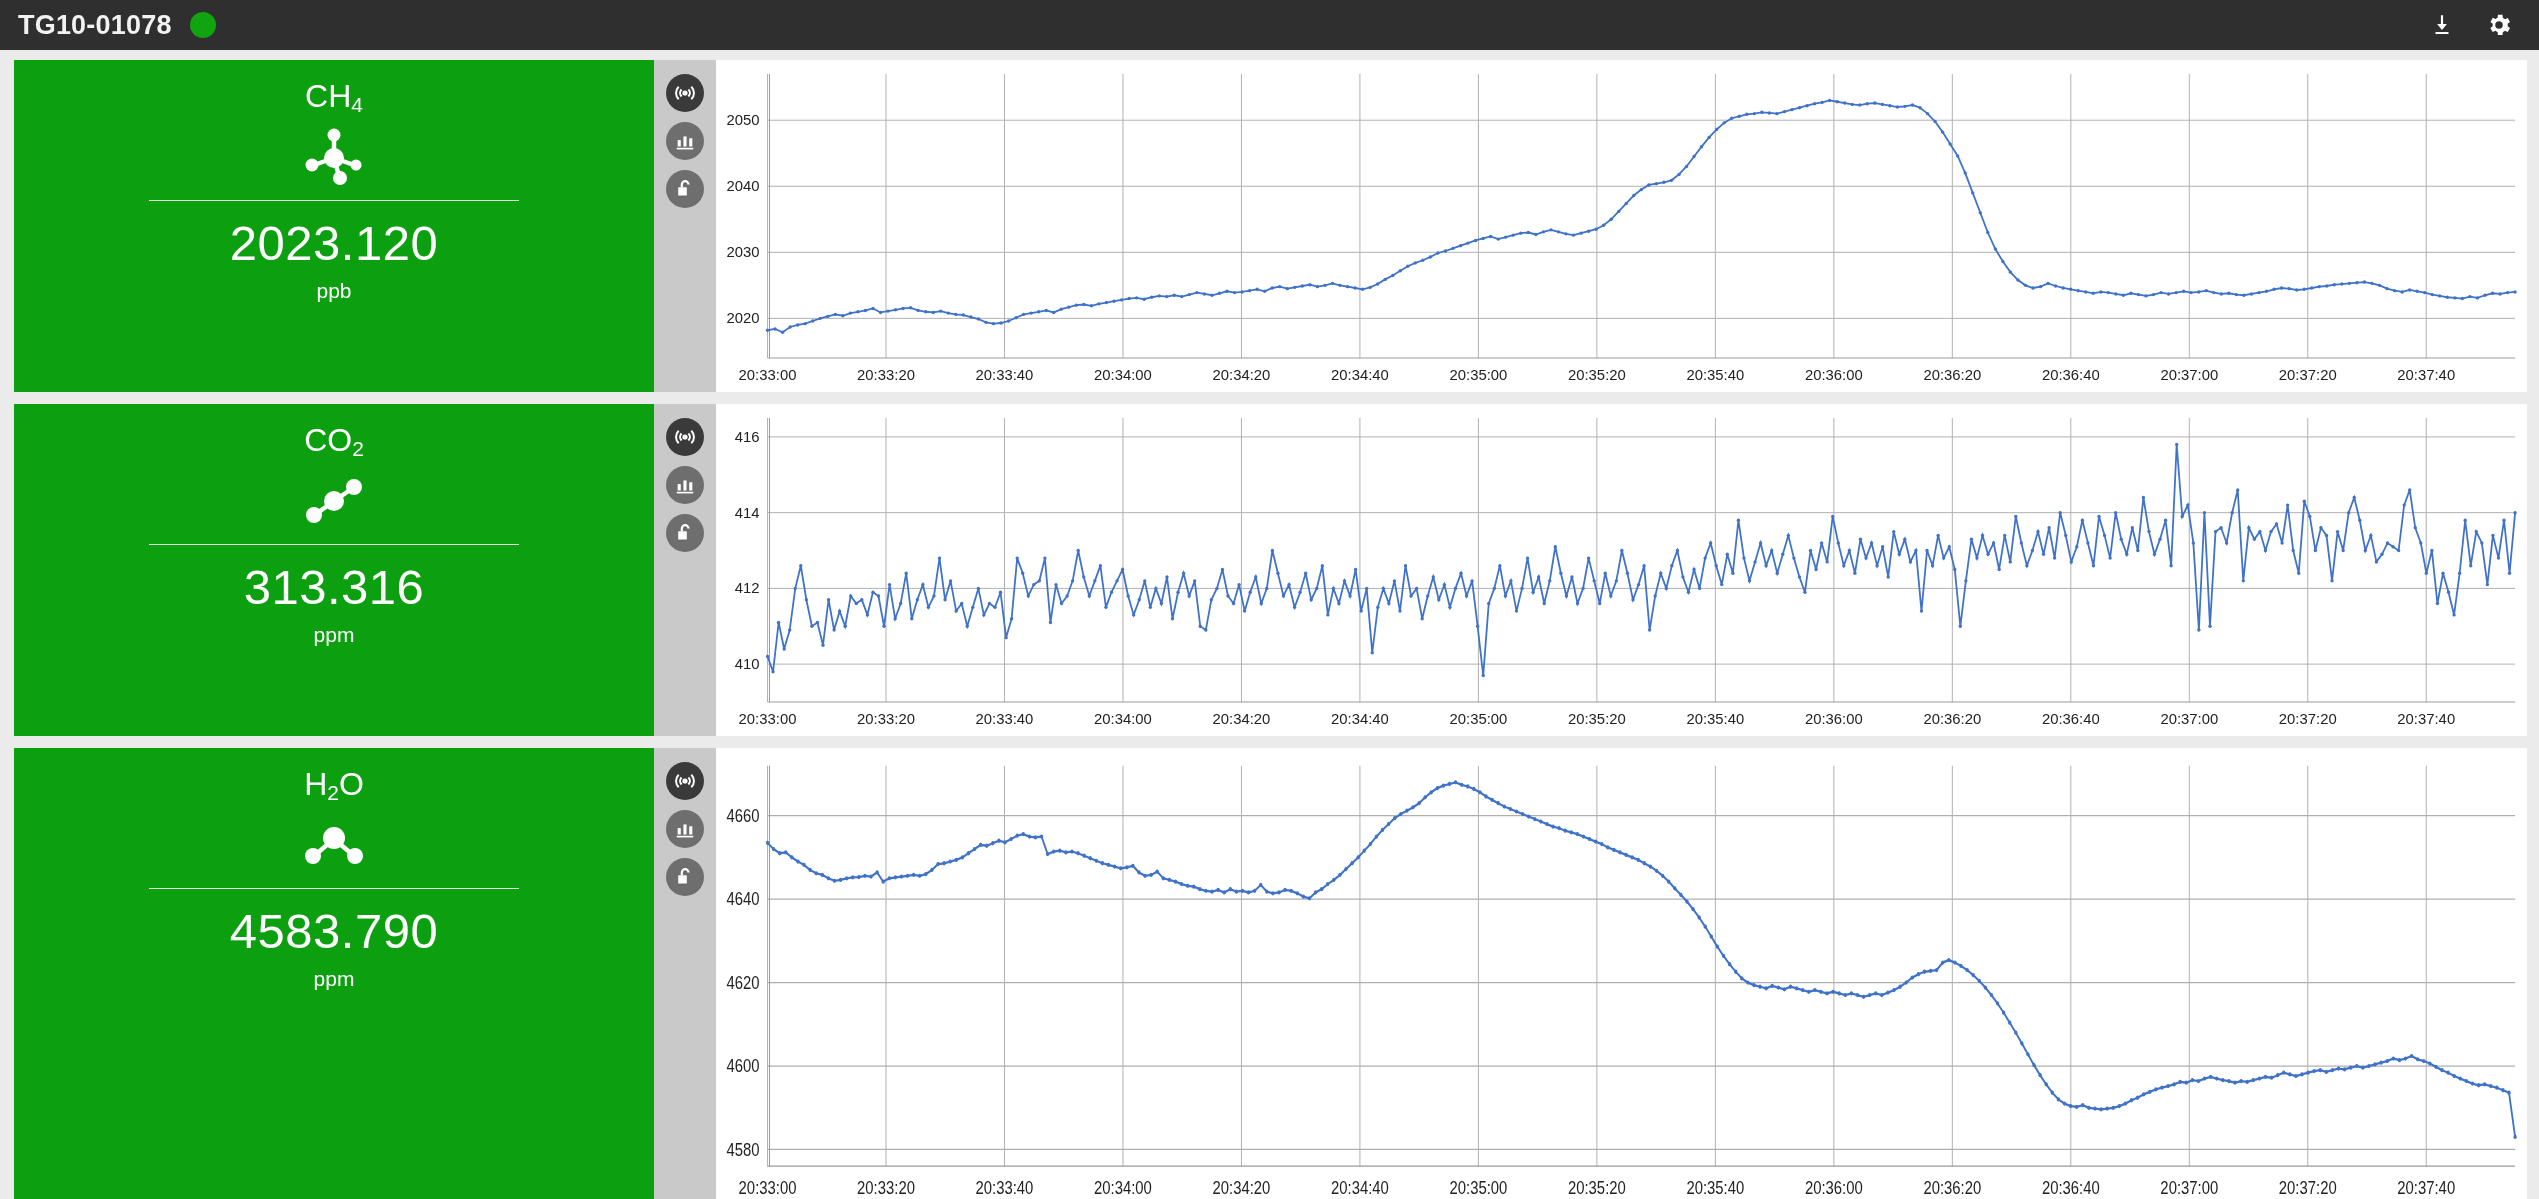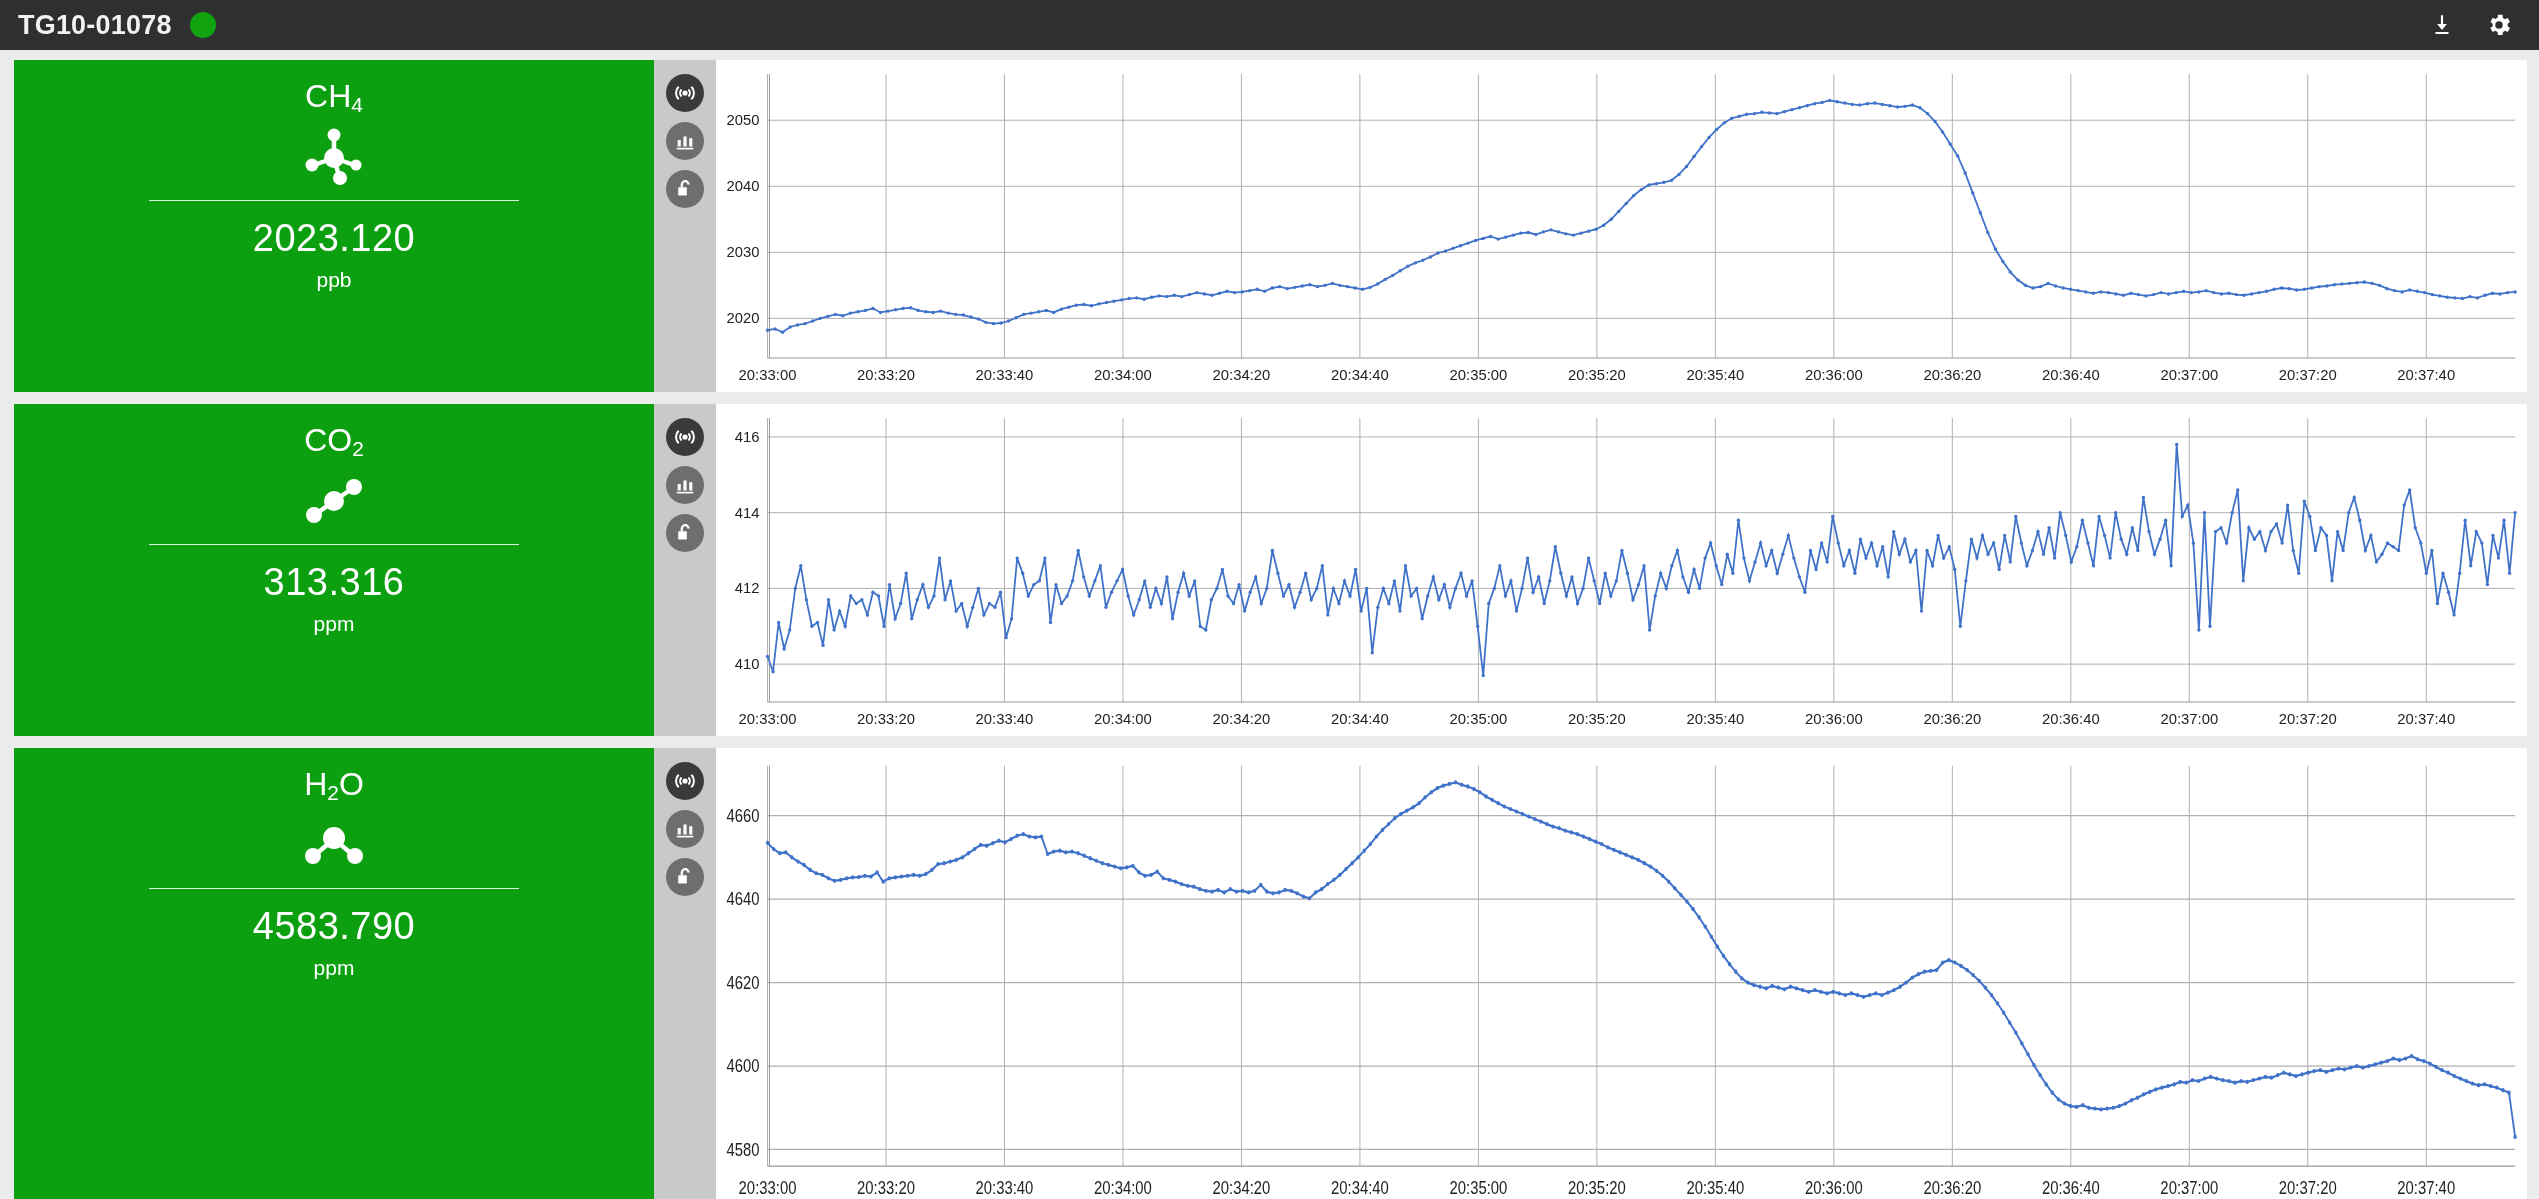--- a/index.html
+++ b/index.html
@@ -77,21 +77,21 @@
   }
   .molecule { margin-top: 12px; height: 62px; }
   .molecule svg { display: block; }
   .divider {
     width: 370px;
     height: 1px;
     background: rgba(255,255,255,0.85);
     margin: 14px 0 0 0;
   }
   .gas-value {
-    font-size: 38px;
+    font-size: 49px;
     margin-top: 18px;
     letter-spacing: 0.5px;
     line-height: 1;
   }
   .gas-unit {
     font-size: 21px;
     margin-top: 12px;
     line-height: 1;
   }
 

